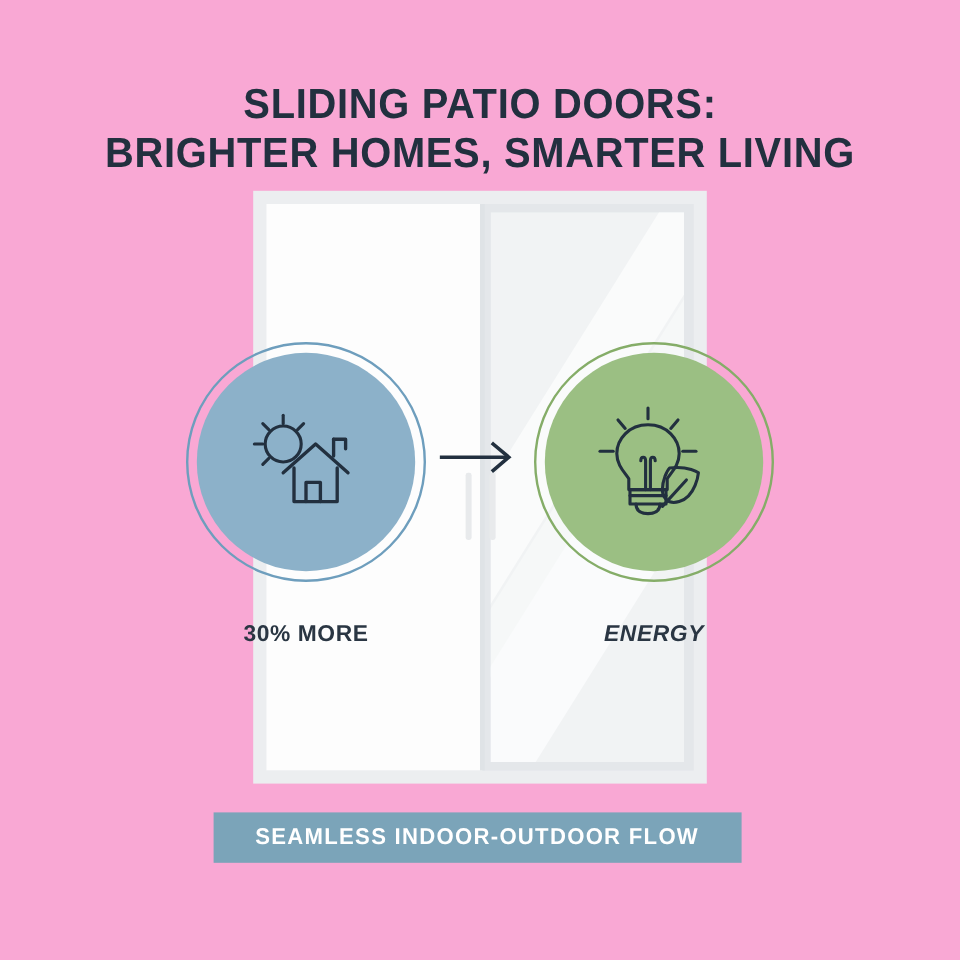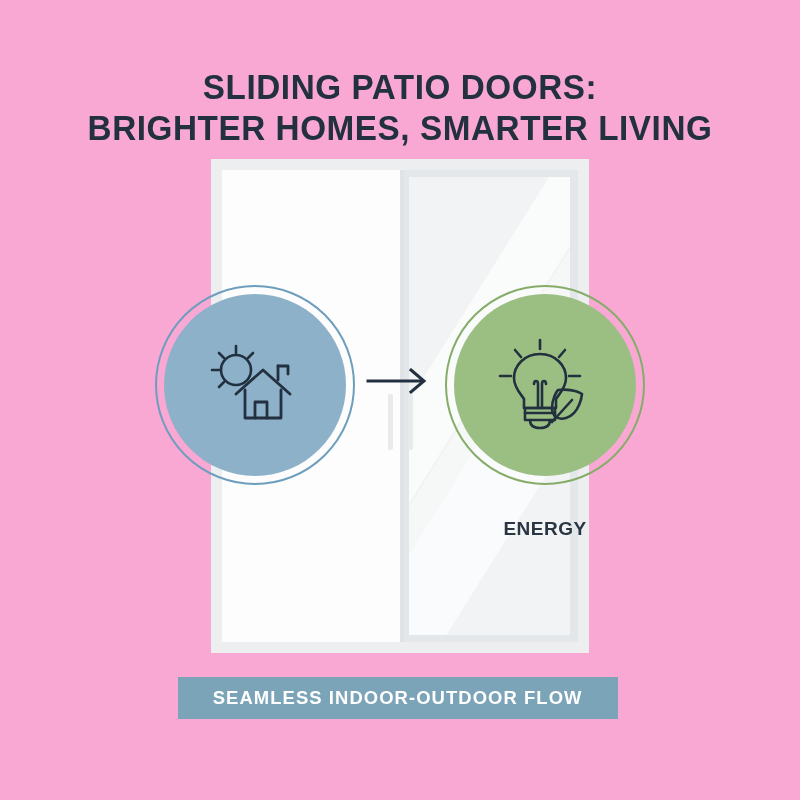--- a/index.html
+++ b/index.html
@@ -135,21 +135,21 @@
     height: 30px;
   }
 
   
   .feature {
     position: absolute;
     width: 200px;
     text-align: center;
   }
   .feature-left  { left: 155px; top: 285px; }
-  .feature-right { left: 445px; top: 285px; }
+  .feature-right { left: 445px; top: 285px; font-style: italic; }
 
   .circle-wrap {
     position: relative;
     width: 200px;
     height: 200px;
   }
   .circle-ring {
     position: absolute;
     left: 0; top: 0;
     width: 200px;
@@ -259,20 +259,21 @@
               <path d="M88 46 V38 H78"></path>
               <path d="M36 66 L63 42 L90 66"></path>
               <path d="M45 62 V90 H81 V62"></path>
               <path d="M55 90 V74 H67 V90"></path>
             </g>
           </svg>
         </span>
       </div>
     </div>
     <div class="feature-label">
+      <span>30% MORE</span>
     </div>
   </div>
 
   <div class="feature feature-right">
     <div class="circle-wrap">
       <div class="circle-ring ring-green"></div>
       <div class="circle-fill fill-green">
         <span>
           <svg width="110" height="110" viewBox="0 0 110 110" fill="none" xmlns="http://www.w3.org/2000/svg">
             <g stroke="#22303f" stroke-width="2.6" stroke-linecap="round" stroke-linejoin="round" fill="none">

